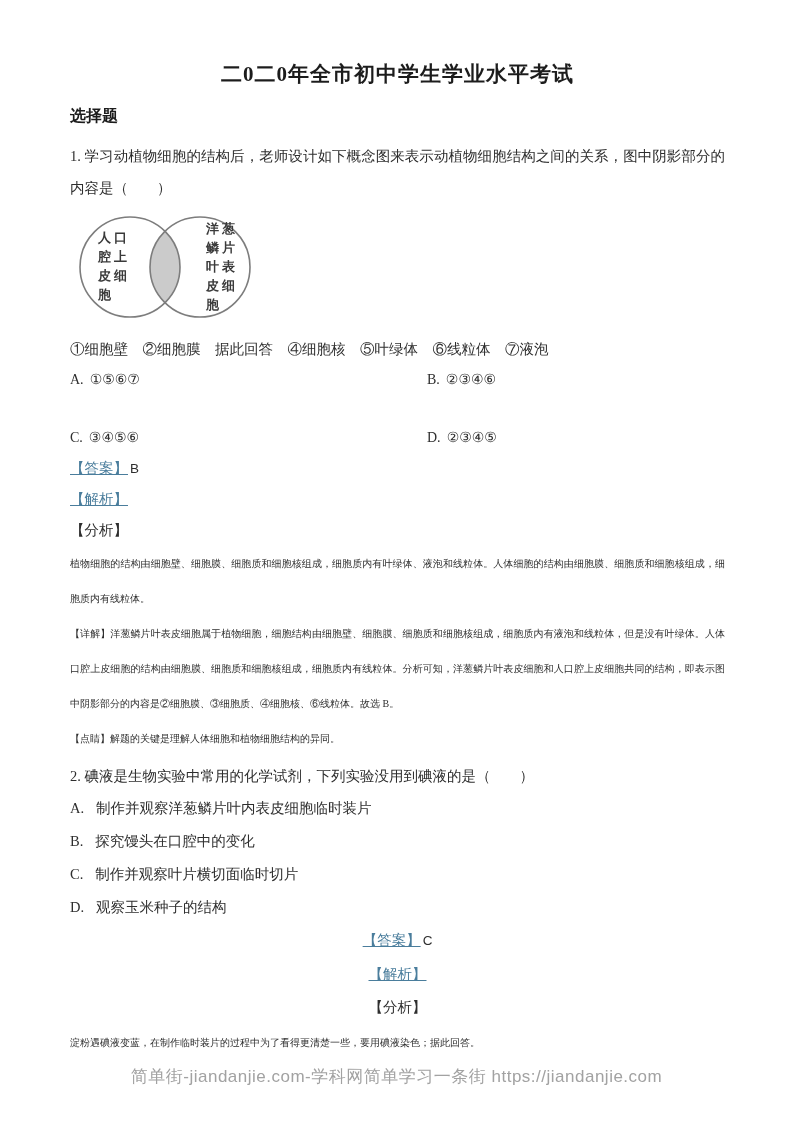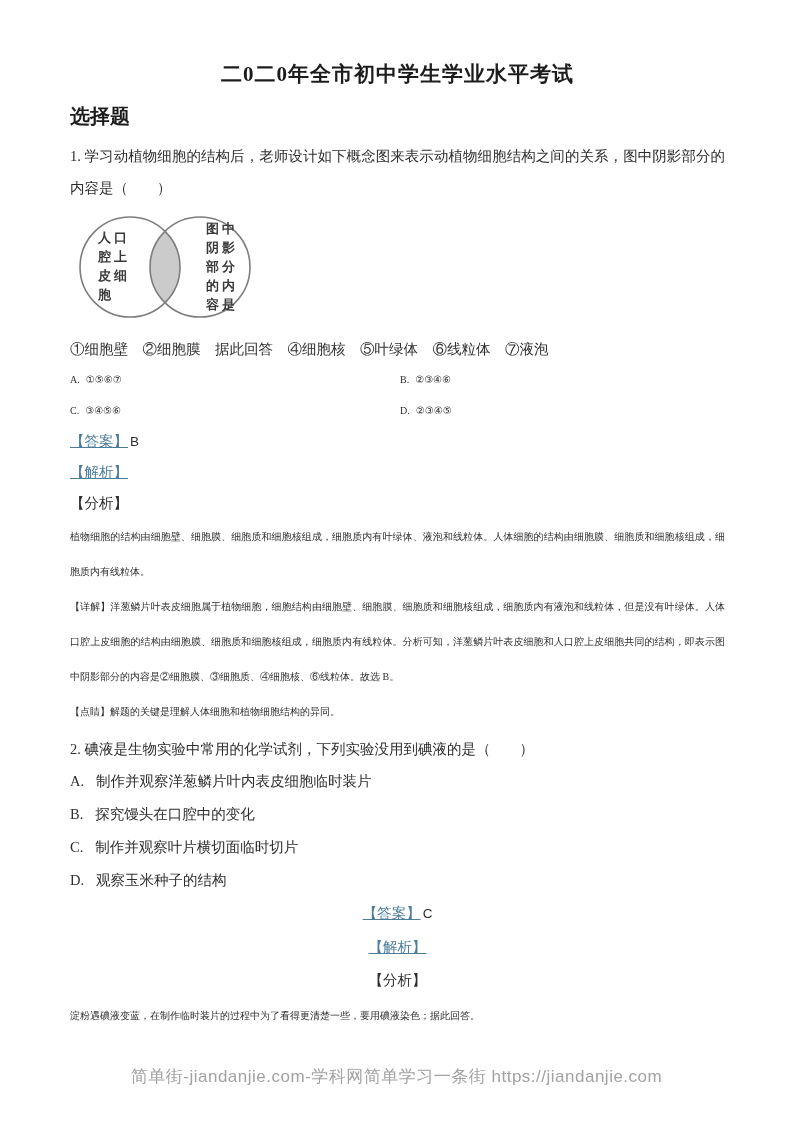--- a/index.html
+++ b/index.html
@@ -19,21 +19,21 @@
   .title {
     text-align: center;
     font-size: 21px;
     font-weight: bold;
     color: #1c1c1c;
     line-height: 28px;
     margin-bottom: 16px;
     letter-spacing: 1px;
   }
   .section-heading {
-    font-size: 20px;
+    font-size: 16px;
     font-weight: bold;
     color: #1c1c1c;
     line-height: 24px;
     margin-bottom: 12px;
   }
   .line { font-size: 14.5px; line-height: 30px; text-align: justify; }
   .stem { font-size: 14.5px; line-height: 32px; text-align: justify; }
   .para { font-size: 10px; line-height: 35px; text-align: justify; }
 
   
@@ -55,22 +55,23 @@
     color: #3a3a3a;
   }
   .venn-label.left  { left: 22px;  top: 18px; }
   .venn-label.right { left: 130px; top: 9px; }
 
   .items-line { margin-top: 2px; }
 
   .options-grid {
     display: grid;
     grid-template-columns: 330px auto;
-    font-size: 10px;
+    font-size: 14px;
     line-height: 31px;
+    gap: 27px;
   }
   .option-label { margin-right: 6px; }
 
   .ans-line { font-size: 14.5px; line-height: 31px; }
   .label-blue { color: #4a7d9c; text-decoration: underline; }
   .ans-val { margin-left: 2px; font-family: "Liberation Sans", sans-serif; font-size: 13.5px; }
 
   .q2-option { font-size: 14.5px; line-height: 33px; }
   .q2-option .option-label { margin-right: 12px; }
   .q2-ans .ans-line { line-height: 33.5px; text-align: center; }
@@ -106,21 +107,21 @@
         <defs>
           <clipPath id="clipRight">
               <circle cx="124" cy="57" r="50"></circle>
             </clipPath>
         </defs>
         <circle cx="54" cy="57" r="50" fill="#cbcbcb" clip-path="url(#clipRight)"></circle>
         <circle cx="54" cy="57" r="50" fill="none" stroke="#7d7d7d" stroke-width="1.6"></circle>
         <circle cx="124" cy="57" r="50" fill="none" stroke="#7d7d7d" stroke-width="1.6"></circle>
       </svg>
       <div class="venn-label left">人口腔上皮细胞</div>
-      <div class="venn-label right">图中阴影部分的内容是</div>
+      <div class="venn-label right">洋葱鳞片叶表皮细胞</div>
     </div>
 
     <div class="line items-line">①细胞壁　②细胞膜　据此回答　④细胞核　⑤叶绿体　⑥线粒体　⑦液泡</div>
 
     <div class="options-grid">
       <div class="option">
         <span class="option-label">A.</span><span>①⑤⑥⑦</span>
       </div>
       <div class="option">
         <span class="option-label">B.</span><span>②③④⑥</span>

